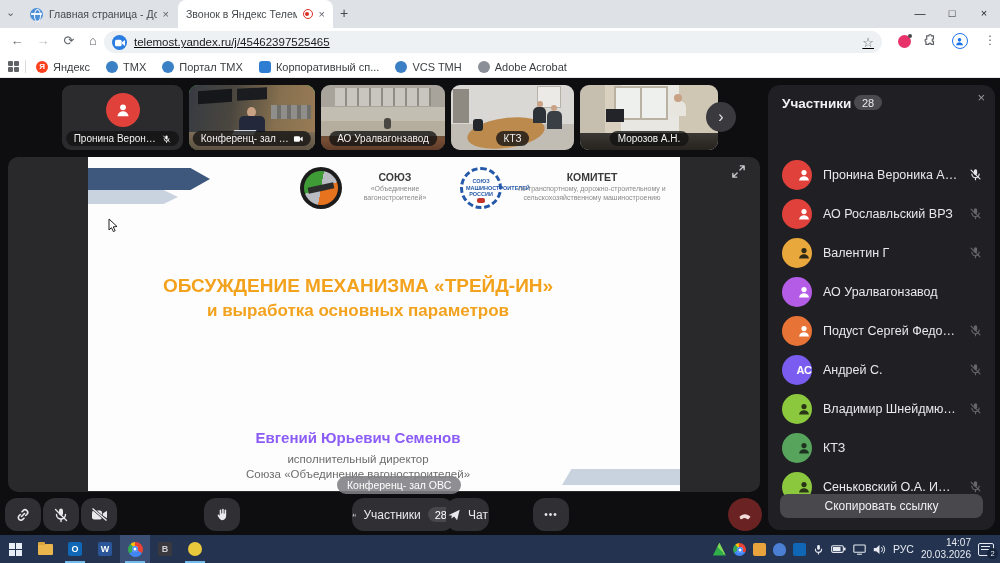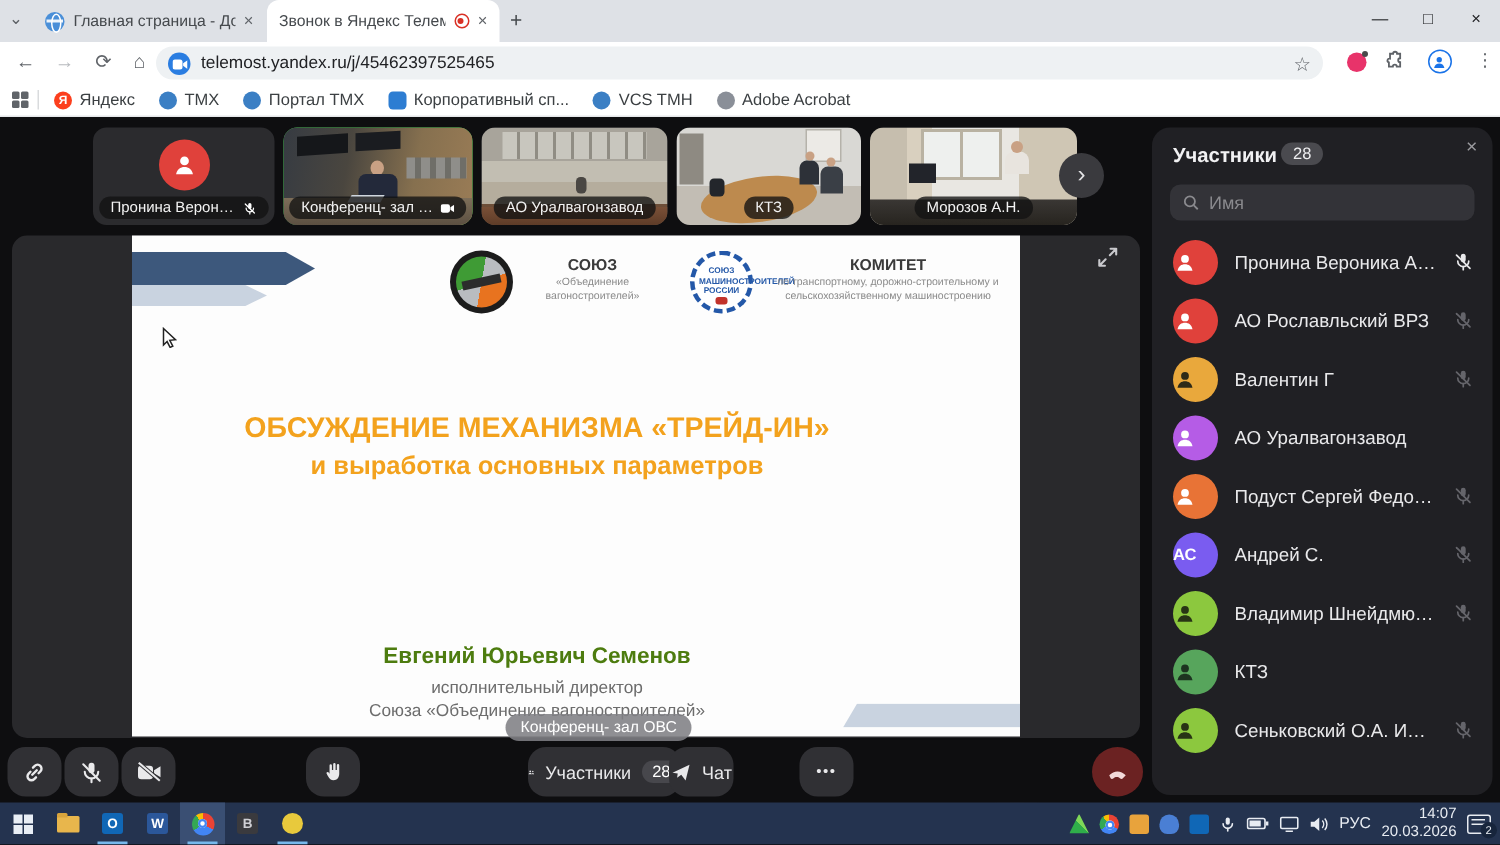--- a/index.html
+++ b/index.html
@@ -22,21 +22,21 @@
   .fav.telemost svg { position:absolute; left:2px; top:3px; }
   .rec { width:10px; height:10px; border:1.5px solid #d93025; border-radius:50%; position:relative; flex:none; }
   .rec:after { content:""; position:absolute; left:1.5px; top:1.5px; width:4px; height:4px; border-radius:50%; background:#d93025; }
   .tab-close { font-size:11px; color:#5f6368; flex:none; }
   .newtab { position:absolute; left:340px; top:5px; font-size:14px; color:#45494d; }
   .wincontrols { position:absolute; right:0; top:0; display:flex; }
   .wc { width:32px; height:26px; display:flex; align-items:center; justify-content:center; font-size:11px; color:#202124; }
 
   .toolbar { position:absolute; left:0; top:28px; width:1000px; height:28px; background:#fff; }
   .navic { position:absolute; top:5px; font-size:13px; color:#5f6368; width:18px; text-align:center; }
-  .urlbar { position:absolute; left:104px; top:3px; width:778px; height:22px; background:#eef1f3; border-radius:11px; display:flex; align-items:center; padding:0 8px; gap:7px; }
+  .urlbar { position:absolute; left:104px; top:3px; width:778px; height:22px; background:#eef1f3; border-radius:11px; display:flex; align-items:center; padding:0 8px; gap:7px;text-decoration:underline; }
   .urlcam { width:15px; height:15px; border-radius:50%; background:#2a7de1; position:relative; flex:none; }
   .urlcam svg { position:absolute; left:2.5px; top:4px; }
   .urltext { font-size:11.5px; color:#202124; flex:1; white-space:nowrap; overflow:hidden; }
   .star { font-size:13px; color:#5f6368; flex:none; }
   .extdot { position:absolute; left:898px; top:7px; width:13px; height:13px; border-radius:50%; background:#e8336a; }
   .extdot:after{ content:""; position:absolute; right:-1px; top:-1px; width:4px; height:4px; border-radius:50%; background:#4a4a4a;}
   .puzzle { position:absolute; left:922px; top:5px; }
   .profile { position:absolute; left:952px; top:5px; width:16px; height:16px; border:1.6px solid #1a73e8; border-radius:50%; color:#1a73e8; }
   .profile svg{ position:absolute; left:1px; top:1.5px;}
   .menu3 { position:absolute; left:984px; top:5px; font-size:12px; color:#5f6368; }
@@ -101,21 +101,21 @@
   .logo2 { position:absolute; left:372px; top:2px; width:42px; height:42px; border-radius:50%; border:3.5px dashed #2458a8; background:#fff; }
   .logo2 .txt { position:absolute; left:3px; top:8px; width:30px; font-size:5.5px; font-weight:bold; color:#2458a8; text-align:center; line-height:1.2; }
   .logo2 .red { position:absolute; left:14px; bottom:3px; width:8px; height:5px; background:#c2332b; border-radius:2px; }
   .lg2-sub { width:160px; }
 
   .slide-title { position:absolute; left:30px; top:118px; width:480px; text-align:center; color:#f3a21d; font-weight:bold; }
   .slide-title .l1 { font-size:19px; }
   .slide-title .l2 { font-size:17px; margin-top:6px; }
   .slide-title .l3 { font-size:17px; margin-top:4px; }
   .speaker { position:absolute; left:30px; top:272px; width:480px; text-align:center; }
-  .speaker .nm { font-size:15px; font-weight:bold; color:#4d7c0f; }
+  .speaker .nm { font-size:15px; font-weight:bold; color:#8b5cf6; }
   .speaker .rl { font-size:11.5px; color:#6c6c6c; margin-top:7px; }
   .speaker .org { font-size:11.5px; color:#6c6c6c; margin-top:3px; }
   .ribbon-bg { position:absolute; right:0; top:312px; width:118px; height:16px; background:#c9d3e0; clip-path:polygon(8% 0,100% 0,100% 100%,0 100%); }
   .ribbon { position:absolute; right:0; top:300px; width:138px; height:20px; background:#f59a23; clip-path:polygon(0 50%,10% 0,100% 0,100% 100%,10% 100%); display:flex; align-items:center; justify-content:flex-end; padding-right:8px; color:#fff; font-size:10.5px; font-weight:bold; }
   .expand { position:absolute; right:14px; top:7px; color:#c9c9cd; }
   .cursor { position:absolute; left:100px; top:61px; }
   .stage-pill { position:absolute; left:329px; top:319px; background:rgba(128,128,132,.88); color:#fff; font-size:10.5px; padding:3px 10px; border-radius:9px; white-space:nowrap; }
 
   
   .controls { position:absolute; left:0; top:417px; width:760px; height:40px; }
@@ -128,21 +128,21 @@
   
   .panel { position:absolute; left:768px; top:7px; width:227px; height:445px; background:#202024; border-radius:12px; overflow:hidden; }
   .p-title { position:absolute; left:14px; top:11px; font-size:13.5px; font-weight:bold; color:#f1f1f3; }
   .p-badge { position:absolute; left:86px; top:10px; background:#4a4a4f; color:#ededef; font-size:11px; border-radius:9px; padding:1.5px 8px; }
   .p-close { position:absolute; right:10px; top:5px; font-size:13px; color:#9a9a9e; }
   .p-search { position:absolute; left:12px; top:38px; width:203px; height:24px; background:#333338; border-radius:7px; display:flex; align-items:center; padding:0 8px; gap:6px; color:#8a8a8e; }
   .p-search input { background:transparent; border:none; outline:none; color:#d9d9db; font-size:12px; width:150px; font-family:"Liberation Sans",sans-serif; }
   .p-search input::placeholder { color:#8a8a8e; }
   .p-list { position:absolute; left:0; top:70px; width:227px; height:352px; overflow:hidden; }
   .prow { position:absolute; left:14px; width:200px; height:39px; display:flex; align-items:center; gap:11px; }
-  .pav { width:30px; height:30px; border-radius:50%; flex:none; display:flex; align-items:center; justify-content:flex-start; color:#fff; font-size:11px; font-weight:bold; }
+  .pav { width:30px; height:30px; border-radius:50%; flex:none; display:flex; align-items:center; justify-content:flex-end; color:#fff; font-size:11px; font-weight:bold; }
   .pav.darkglyph { color:#2e2e18; }
   .pname { flex:1; font-size:12.5px; color:#e9e9eb; white-space:nowrap; overflow:hidden; text-overflow:ellipsis; }
   .pmic { color:#65656b; flex:none; }
   .pmic.bright { color:#e9e9eb; }
   .copybtn { position:absolute; left:12px; bottom:12px; width:203px; height:24px; background:#48484d; border-radius:8px; color:#f0f0f2; font-size:12px; display:flex; align-items:center; justify-content:center; }
 
   
   .taskbar { position:absolute; left:0; top:535px; width:1000px; height:28px; background:#24334f; display:flex; align-items:center; }
   .tb-ic { width:30px; height:28px; display:flex; align-items:center; justify-content:center; position:relative; }
   .tb-ic.run:after { content:""; position:absolute; left:5px; bottom:0; width:20px; height:2px; background:#76b9ed; }
@@ -429,27 +429,20 @@
         <svg width="16" height="16" viewBox="0 0 16 16" fill="currentColor">
             <path d="M2.5 9.8c3.2-3.4 7.8-3.4 11 0l-1.9 2.1c-.5.6-1.4.5-2-.1-.9-1-3.3-1-4.2 0-.6.6-1.5.7-2 .1z"></path>
           </svg>
       </div>
     </div>
 
     <div class="panel">
       <div class="p-title">Участники</div>
       <div class="p-badge">28</div>
       <div class="p-close">×</div>
-      <div class="p-search">
-        <svg width="12" height="12" viewBox="0 0 16 16" fill="none" stroke="currentColor" stroke-width="1.6">
-            <circle cx="7" cy="7" r="4.5"></circle>
-            <path d="M10.5 10.5L14 14"></path>
-          </svg>
-        <input placeholder="Имя" style="">
-      </div>
       <div class="p-list">
         <div class="prow" style="top:0;">
           <div class="pav" style="background: rgb(224, 65, 59);">
               <svg width="16" height="16" viewBox="0 0 16 16" fill="#fff">
                 <circle cx="8" cy="5.6" r="2.6"></circle>
                 <path d="M3 13.5c.6-3 2.6-4.3 5-4.3s4.4 1.3 5 4.3z"></path>
               </svg>
             </div>
           <div class="pname">Пронина Вероника Алексее...</div>
           <svg class="pmic bright" width="13" height="13" viewBox="0 0 16 16" fill="none" stroke="currentColor" stroke-width="1.4" stroke-linecap="round">
@@ -558,20 +551,21 @@
             </div>
           <div class="pname">Сеньковский О.А. ИЦПВК</div>
           <svg class="pmic" width="13" height="13" viewBox="0 0 16 16" fill="none" stroke="currentColor" stroke-width="1.4" stroke-linecap="round">
               <rect x="6" y="1.5" width="4" height="7" rx="2" fill="currentColor" stroke="none"></rect>
               <path d="M3.5 7.5a4.5 4.5 0 0 0 9 0"></path>
               <path d="M8 12v2.5"></path>
               <path d="M2.5 2.5l11 11"></path>
             </svg>
         </div>
       </div>
+      <div class="copybtn">Скопировать ссылку</div>
     </div>
   </div>
 
   <div class="taskbar">
     <div class="tb-ic">
         <div class="win-logo">
           <i></i>
           <i></i>
           <i></i>
           <i></i>

